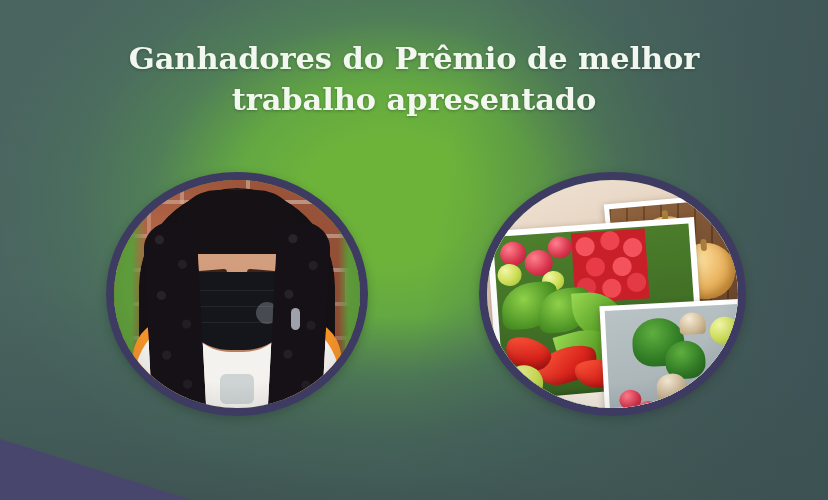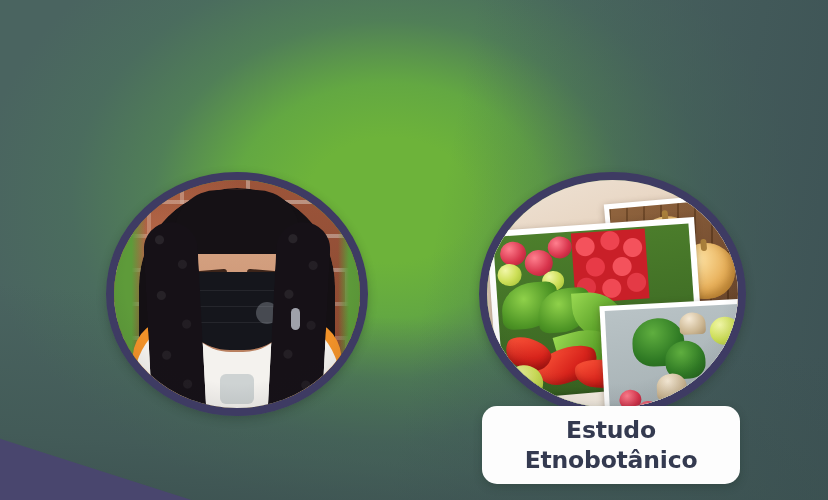--- a/index.html
+++ b/index.html
@@ -513,20 +513,22 @@
 <body>
 
 <div id="poster">
 
   <div class="bg-base"></div>
   <div class="bg-glow"></div>
   <div class="bg-shade-right"></div>
   <div class="bg-shade-bottom"></div>
   <div class="corner-wedge"></div>
 
+  <h1 class="title">Ganhadores do Prêmio de melhor
+trabalho apresentado</h1>
 
   <div class="photo-circle" id="circle-left">
     <div class="photo-inner">
 
       <div class="brick-wall"></div>
       <div class="brick-verticals"></div>
       <div class="brick-verticals2"></div>
       <div class="brick-tone"></div>
       <div class="green-strip-l"></div>
       <div class="green-strip-r"></div>
@@ -620,18 +622,14 @@
           <div class="veg-blob radish" style="left:6px;  top:98px; width:20px;height:18px"></div>
           <div class="apple-green" style="left:50px; top:96px; width:28px;height:24px"></div>
         </div>
       </div>
 
       <div class="photo-vignette"></div>
     </div>
   </div>
 
 
-  <div class="caption" id="caption-right">
-    <span>Estudo
-Etnobotânico</span>
-  </div>
 
 </div>
 
 </body></html>

